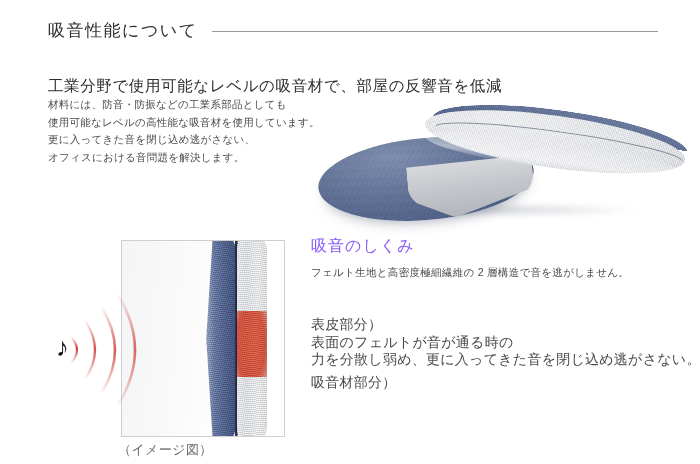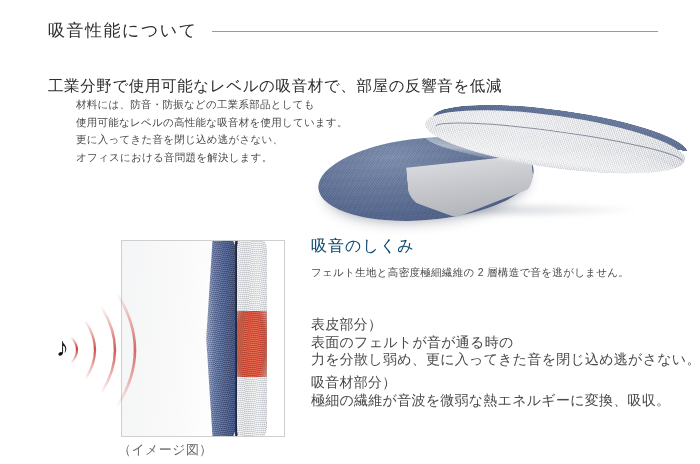--- a/index.html
+++ b/index.html
@@ -57,21 +57,21 @@
   #lead-paragraph {
     position: absolute;
     left: 48px;
     top: 96px;
     width: 320px;
     font-size: 10.5px;
     line-height: 17.5px;
     letter-spacing: 0.25px;
     color: #4a4a4a;
   }
-  #lead-paragraph .ln { display: block; white-space: nowrap; margin-left: 28px; }
+  #lead-paragraph .ln { display: block; white-space: nowrap; }
 
   
   #hero-photo {
     position: absolute;
     left: 312px;
     top: 108px;
     width: 368px;
     height: 108px;
   }
   .disc-wrap { position: absolute; inset: 0; }
@@ -184,21 +184,21 @@
     filter: blur(2px);
   }
 
   
   #mech-heading {
     position: absolute;
     left: 311px;
     top: 236px;
     font-size: 16px;
     letter-spacing: 1px;
-    color: #0c4a6e;
+    color: #8b5cf6;
     white-space: nowrap;
     font-family: Liberation Serif, serif;
   }
   #mech-sub {
     position: absolute;
     left: 311px;
     top: 266px;
     font-size: 10.5px;
     letter-spacing: 0.3px;
     color: #4a4a4a;
@@ -370,21 +370,20 @@
 <div id="mech-sub">フェルト生地と高密度極細繊維の 2 層構造で音を逃がしません。</div>
 
 <div class="mech-block" id="mech-block-surface">
   <span class="ln">表皮部分）</span>
   <span class="ln">表面のフェルトが音が通る時の</span>
   <span class="ln">力を分散し弱め、更に入ってきた音を閉じ込め逃がさない。</span>
 </div>
 
 <div class="mech-block" id="mech-block-core">
   <span class="ln">吸音材部分）</span>
-  <span class="ln">極細の繊維が音波を微弱な熱エネルギーに変換、吸収。</span>
 </div>
 
 <div id="cross-figure">
   <div class="frame">
     <div class="cs-bg-left"></div>
     <div class="cs-bg-right"></div>
     <div class="cs-layer-blue"></div>
     <div class="cs-seam"></div>
     <div class="cs-layer-gray"></div>
     <div class="cs-hotzone"></div>

